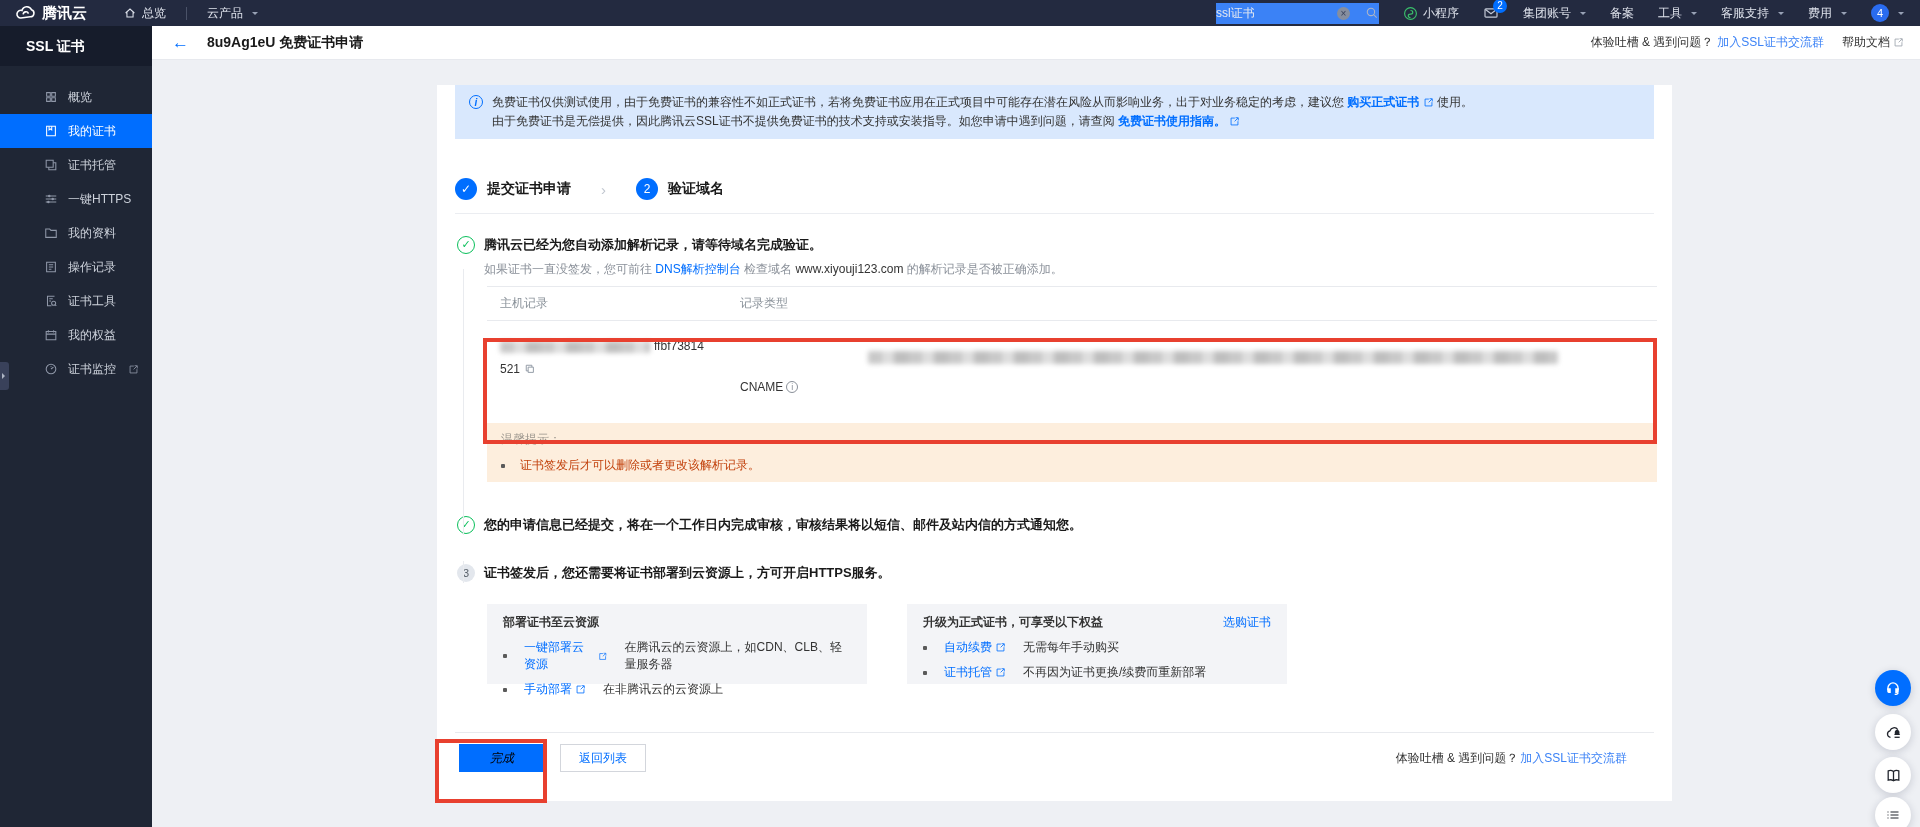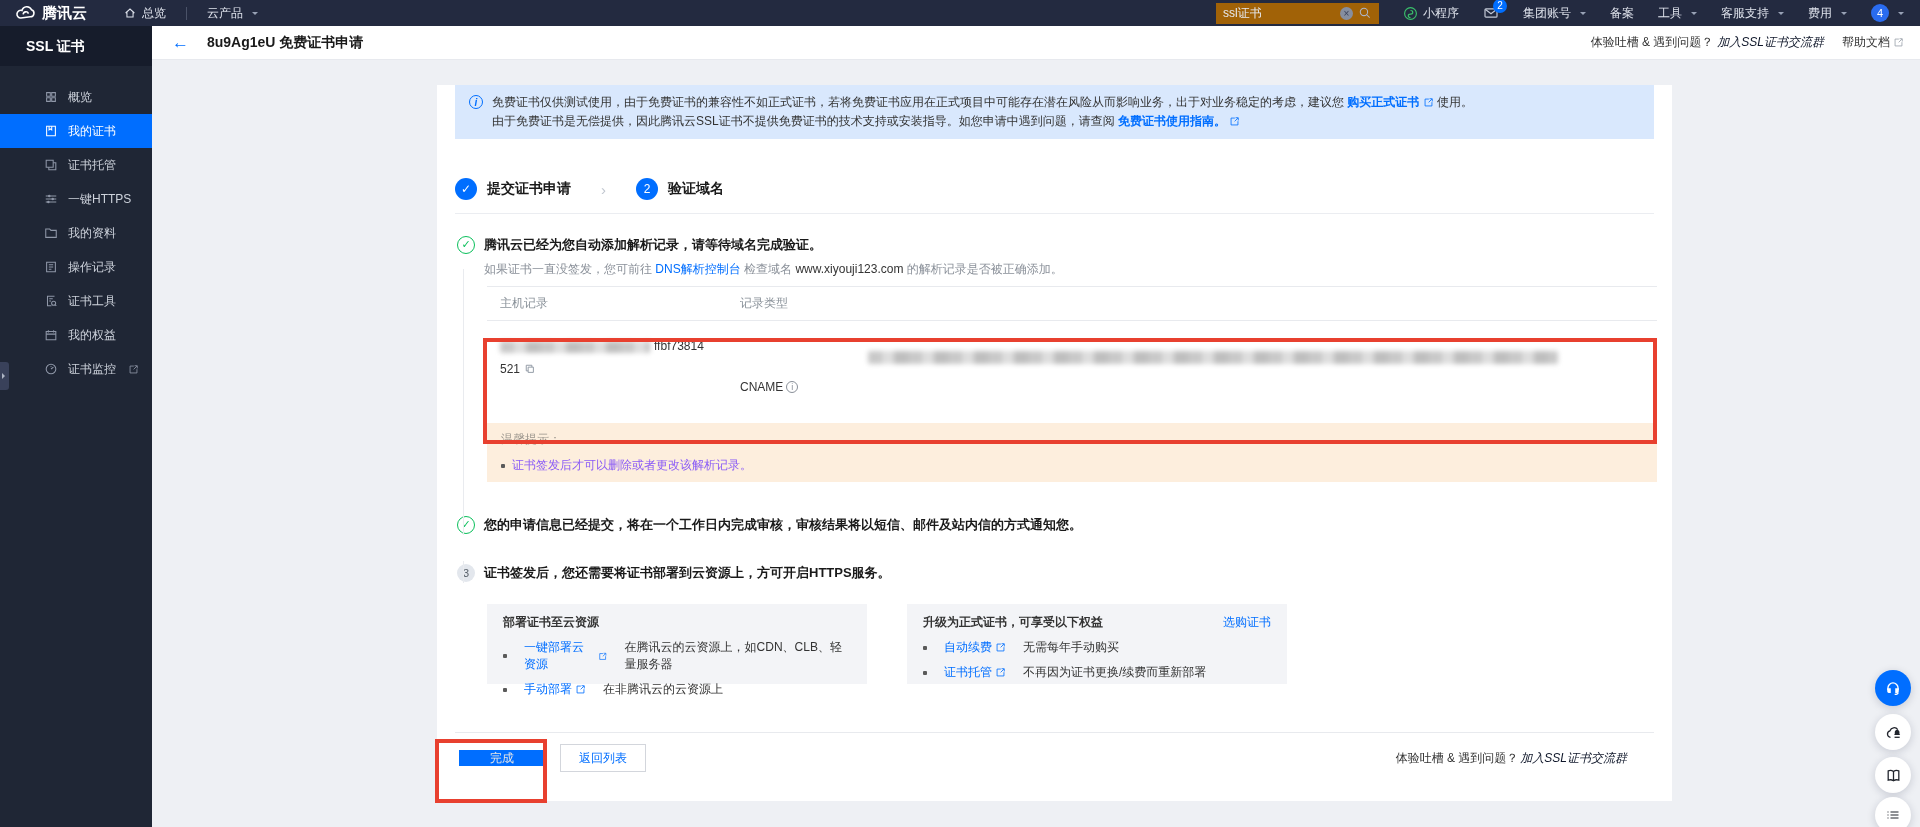--- a/index.html
+++ b/index.html
@@ -7,21 +7,21 @@
   svg.i { display:inline-block; vertical-align:middle; fill:none; stroke:currentColor; stroke-width:1.2; }
 
   
   .topbar { position:absolute; left:0; top:0; width:1920px; height:26px; background:#232a40; display:flex; align-items:center; color:#e8ebf2; z-index:50; }
   .tb-left { display:flex; align-items:center; gap:0; padding-left:14px; }
   .logo { display:flex; align-items:center; gap:6px; font-size:15px; font-weight:bold; color:#fff; margin-right:36px; cursor:pointer; }
   .tb-item { display:flex; align-items:center; gap:5px; font-size:12px; color:#dfe3ec; cursor:pointer; white-space:nowrap; }
   .tb-divider { width:1px; height:13px; background:#4a5268; margin:0 20px; }
   .caret { display:inline-block; width:0; height:0; border:3.5px solid transparent; border-top-color:#98a1b5; margin-left:4px; transform:translateY(2px); }
   .tb-right { margin-left:auto; display:flex; align-items:center; gap:24px; padding-right:16px; }
-  .searchbox { display:flex; align-items:center; background:#a16207; height:21px; width:163px; padding:0 7px; gap:5px; }
+  .searchbox { display:flex; align-items:center; background:#3b82f6; height:21px; width:163px; padding:0 0; gap:15px; }
   .searchbox input { flex:1; min-width:0; background:transparent; border:none; outline:none; color:#e6e9f0; font-size:12px; font-family:inherit; }
   .clearicon { width:13px; height:13px; border-radius:50%; background:#868e9f; color:#3b435c; font-size:10px; line-height:13px; text-align:center; cursor:pointer; flex:none; }
   .mailwrap { position:relative; }
   .badge { position:absolute; top:-6px; right:-8px; background:#006eff; color:#fff; border-radius:8px; min-width:14px; height:14px; line-height:14px; text-align:center; font-size:10px; font-style:normal; padding:0 2px; }
   .avatar { width:18px; height:18px; border-radius:50%; background:#2a6cf0; color:#fff; text-align:center; line-height:18px; font-size:11px; display:inline-block; }
 
   
   .sidebar { position:absolute; left:0; top:26px; width:152px; height:801px; background:#1f2635; z-index:40; }
   .sb-title { height:40px; background:#161c2b; color:#fff; font-size:14px; font-weight:bold; line-height:40px; padding-left:26px; }
   .sb-list { margin-top:14px; }
@@ -31,21 +31,21 @@
   .sb-item.active svg { color:#fff; }
   .sb-ext { color:#7e8796; margin-left:2px; }
   .sb-collapse { position:absolute; left:0; top:336px; width:9px; height:28px; background:#39415a; border-radius:0 3px 3px 0; cursor:pointer; }
   .sb-collapse:after { content:""; position:absolute; left:2px; top:11px; border:3px solid transparent; border-left-color:#aeb5c4; }
 
   
   .pagehead { position:absolute; left:152px; top:26px; right:0; height:34px; background:#fff; border-bottom:1px solid #e7e9ee; display:flex; align-items:center; padding:0 16px 0 20px; z-index:30; }
   .backarrow { color:#006eff; font-size:17px; cursor:pointer; margin-right:18px; line-height:1; }
   .pagetitle { font-size:14px; font-weight:bold; color:#1a1a1a; }
   .ph-right { margin-left:auto; display:flex; align-items:center; gap:4px; font-size:12px; color:#333; }
-  .redlink { color:#0f172a; cursor:pointer;font-style:italic; }
+  .redlink { color:#3b82f6; cursor:pointer; }
   .helpdoc { margin-left:14px; cursor:pointer; display:flex; align-items:center; gap:3px; color:#333; }
   .ext-gray { color:#9aa1ab; }
 
   
   .content { position:absolute; left:152px; top:60px; right:0; bottom:0; background:#eef0f4; }
   .card { position:relative; margin:25px 0 0 285px; width:1235px; height:716px; background:#fff; }
 
   .banner { margin:16px 18px 0; background:#d9e8fd; padding:8px 14px; display:flex; gap:9px; line-height:19px; color:#333; }
   .infoicon { flex:none; width:14px; height:14px; border:1.2px solid #006eff; border-radius:50%; color:#006eff; font-size:10px; font-style:italic; font-weight:bold; text-align:center; line-height:13px; margin-top:2px; }
   .bluelink { color:#006eff; cursor:pointer; }
@@ -74,37 +74,37 @@
           background:repeating-linear-gradient(90deg,#c9c9c9 0 14px,#dedede 14px 26px,#bfbfbf 26px 40px); }
   .b1 { width:150px; margin-right:4px; }
   .b2 { width:690px; height:13px; margin-top:12px; }
   .hostline2 { margin-top:9px; display:flex; align-items:center; gap:4px; color:#333; }
   .copyicon { color:#8a939f; cursor:pointer; }
   .typecell { padding-top:12px; display:flex; align-items:center; gap:3px; color:#333; }
   .infocircle { width:12px; height:12px; border:1px solid #8a9099; border-radius:50%; color:#8a9099; font-size:9px; line-height:11px; text-align:center; display:inline-block; }
 
   .warnbox { margin-left:50px; width:1170px; height:59px; background:#fdeedd; padding:8px 14px; }
   .warntitle { color:#9a948c; }
-  .warnitem { margin-top:9px; color:#8b5cf6; display:flex; align-items:center; gap:7px; }
+  .warnitem { margin-top:9px; color:#c2410c; display:flex; align-items:center; gap:15px; }
   .dot { width:4px; height:4px; background:#5a5a5a; border-radius:1px; flex:none; }
 
   .sect2 { margin-top:34px; }
   .graycircle { width:18px; height:18px; border-radius:50%; background:#e3e7ed; color:#586069; font-size:11px; line-height:18px; text-align:center; flex:none; }
   .sect3 { margin-top:30px; }
 
   .boxes { margin:22px 0 0 50px; display:flex; gap:40px; }
   .gbox { width:380px; height:80px; background:#f3f4f7; padding:10px 16px; }
   .gboxtitle { font-weight:bold; color:#333; display:flex; }
   .gboxtitle .buy { margin-left:auto; font-weight:normal; }
   .gboxitem { margin-top:8px; display:flex; align-items:center; gap:17px; color:#333; }
   .gboxitem .bluelink { display:flex; align-items:center; gap:3px; }
 
   .footdivider { margin:48px 18px 0; border-top:1px solid #e8eaee; }
   .footrow { margin-top:11px; display:flex; align-items:center; padding:0 45px 0 22px; }
-  .btn-primary { width:86px; height:16px; background:#006eff; color:#e5e5e5; border:none; font-size:12px; font-family:inherit; cursor:pointer; }
+  .btn-primary { width:86px; height:28px; background:#006eff; color:#000000; border:none; font-size:12px; font-family:inherit; cursor:pointer;font-style:italic; }
   .btn-weak { margin-left:15px; width:86px; height:28px; background:#fff; border:1px solid #d3d6dc; color:#006eff; font-size:12px; font-family:inherit; cursor:pointer; }
   .footright { margin-left:auto; display:flex; gap:2px; }
 
   .redrect { position:absolute; border:4px solid #e8402f; pointer-events:none; z-index:20; }
   .rect1 { left:46px; top:253px; width:1174px; height:106px; }
   .rect2 { left:-2px; top:654px; width:112px; height:64px; }
   .vline { position:absolute; width:1px; background:#e9ebef; left:26px; }
   .vlineA { top:184px; height:266px; }
   .vlineB { top:476px; height:22px; }
 

